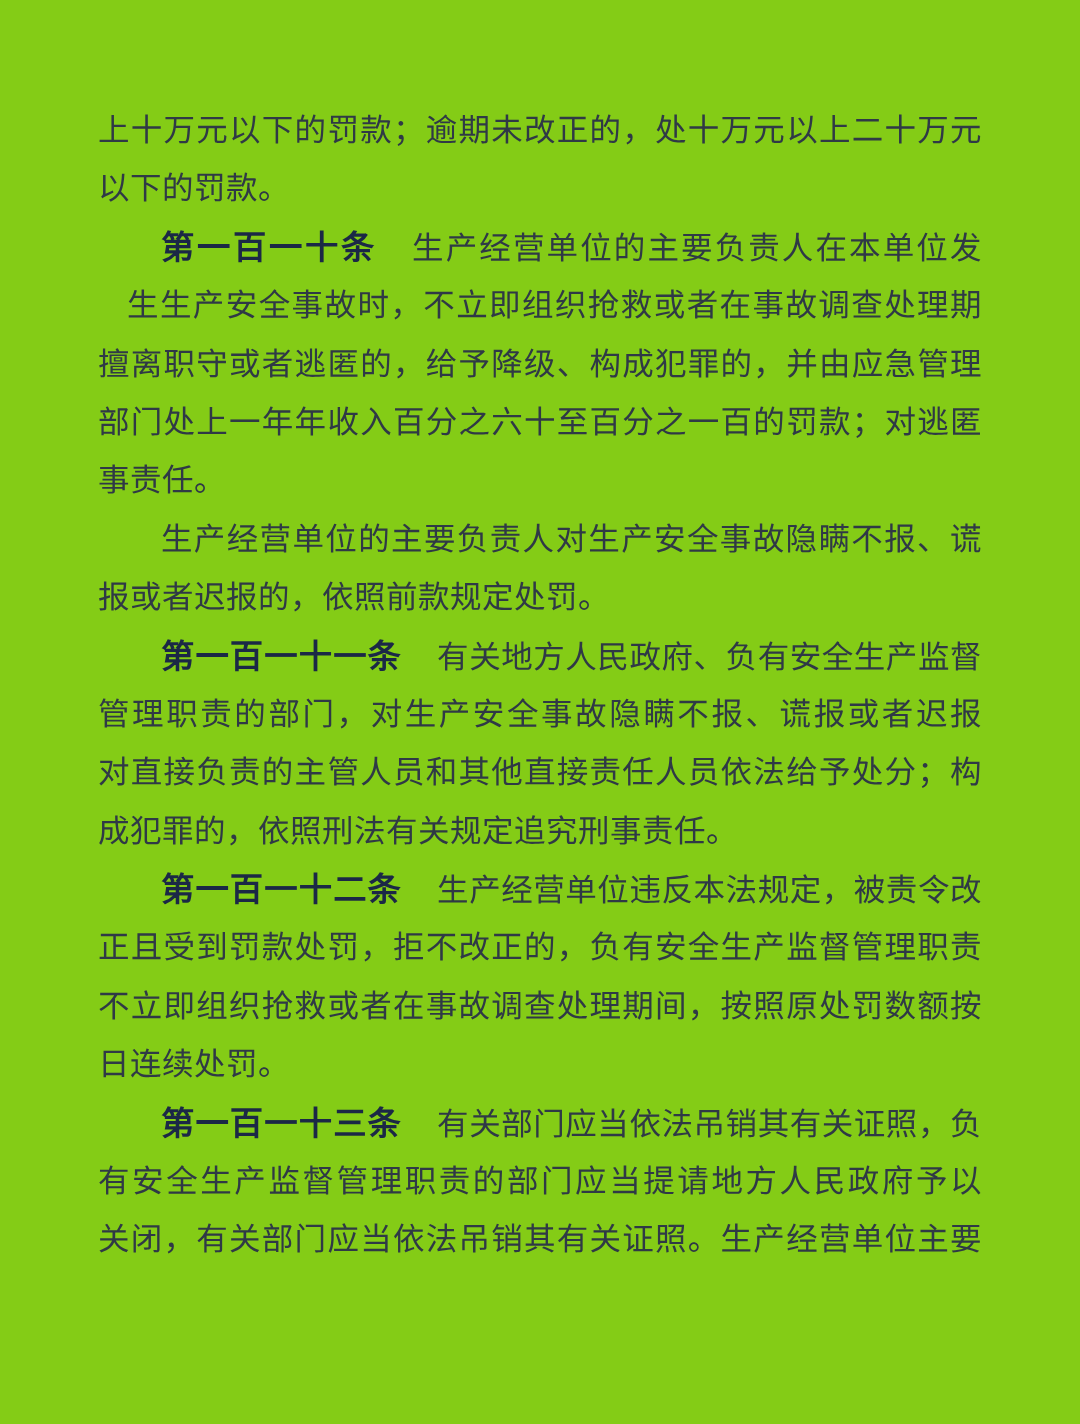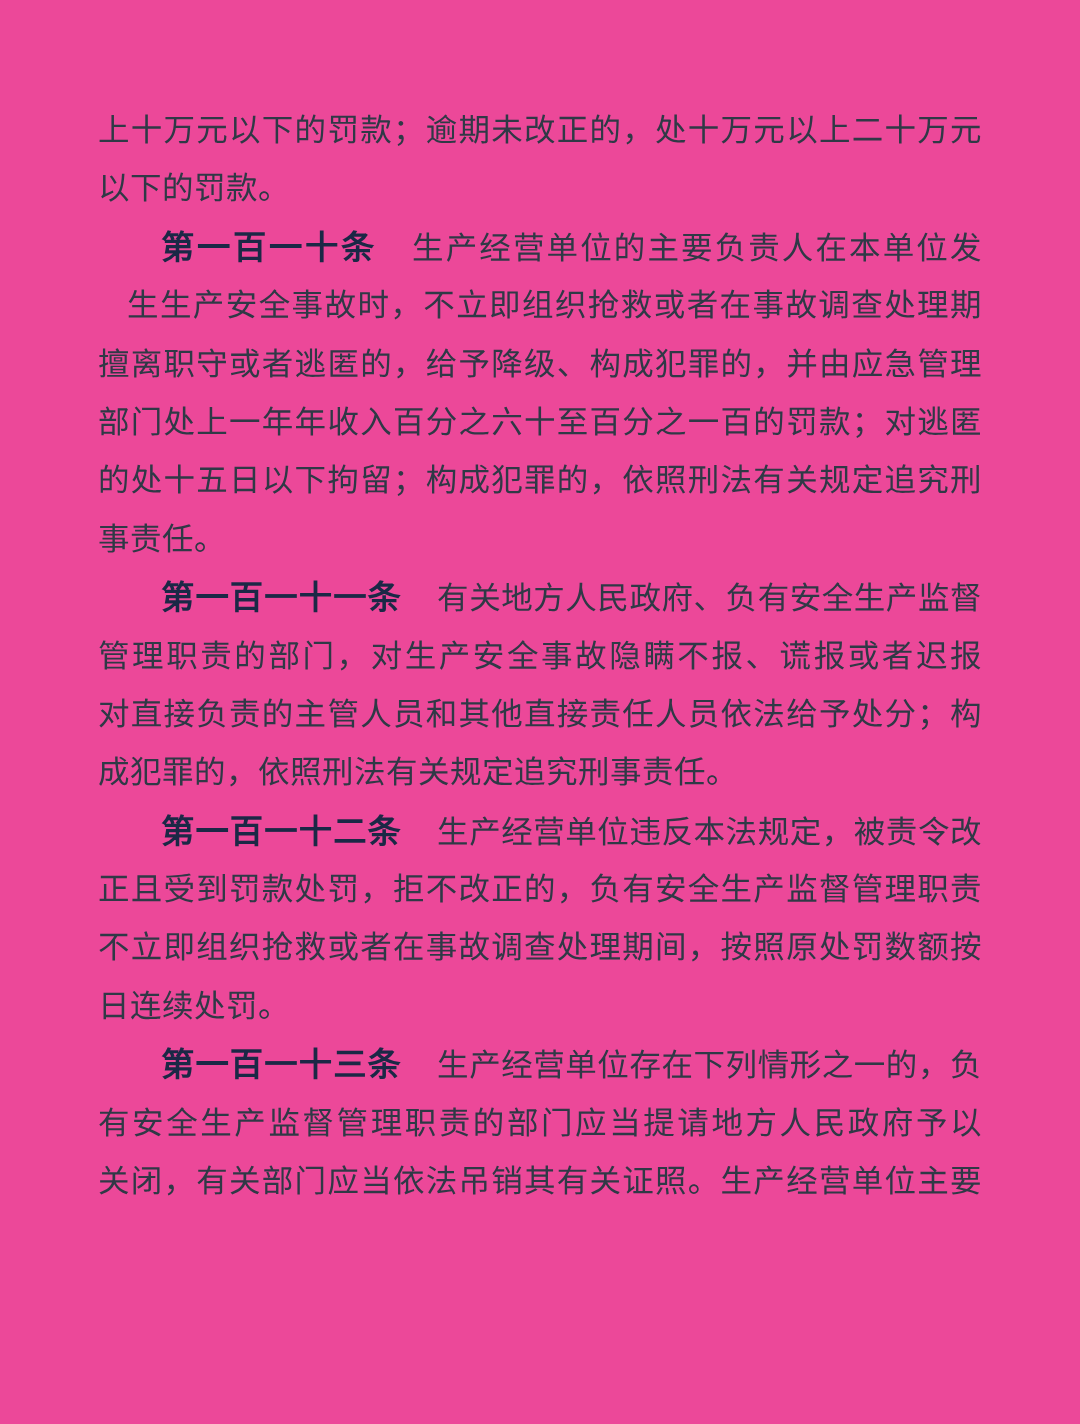--- a/index.html
+++ b/index.html
@@ -45,21 +45,21 @@
     margin-right: 1.05em;
     letter-spacing: 1px;
   }
   .line-text {
     color: inherit;
   }
 </style>
 </head>
 <body>
 
-<div class="page" style="background: #ec4899;">
+<div class="page" style="background: #84cc16;">
   <div class="text-block">
   <div class="line" style="color: rgb(47, 57, 70);">
     <span class="line-text">上十万元以下的罚款；逾期未改正的，处十万元以上二十万元</span>
   </div>
 
   <div class="line flush" style="color: rgb(47, 57, 70);">
     <span class="line-text">以下的罚款。</span>
   </div>
 
   <div class="line indent" style="color: rgb(47, 57, 70);">
@@ -71,29 +71,32 @@
   </div>
 
   <div class="line" style="color: rgb(47, 57, 70);">
     <span class="line-text">擅离职守或者逃匿的，给予降级、构成犯罪的，并由应急管理</span>
   </div>
 
   <div class="line" style="color: rgb(47, 57, 70);">
     <span class="line-text">部门处上一年年收入百分之六十至百分之一百的罚款；对逃匿</span>
   </div>
 
-  <div class="line" style="color: rgb(47, 57, 70);">
-    <span class="line-text">的处十五日以下拘留；构成犯罪的，依照刑法有关规定追究刑</span>
-  </div>
 
   <div class="line flush" style="color: rgb(47, 57, 70);">
     <span class="line-text">事责任。</span>
   </div>
 
+  <div class="line indent" style="color: rgb(47, 57, 70);">
+    <span class="line-text">生产经营单位的主要负责人对生产安全事故隐瞒不报、谎</span>
+  </div>
 
+  <div class="line flush" style="color: rgb(47, 57, 70);">
+    <span class="line-text">报或者迟报的，依照前款规定处罚。</span>
+  </div>
 
   <div class="line indent" style="color: rgb(47, 57, 70);">
     <strong class="article-num" style="color: rgb(27, 40, 70);">第一百一十一条</strong><span class="line-text">有关地方人民政府、负有安全生产监督</span>
   </div>
 
   <div class="line" style="color: rgb(47, 57, 70);">
     <span class="line-text">管理职责的部门，对生产安全事故隐瞒不报、谎报或者迟报的，</span>
   </div>
 
   <div class="line" style="color: rgb(47, 57, 70);">
@@ -114,21 +117,21 @@
 
   <div class="line" style="color: rgb(47, 57, 70);">
     <span class="line-text">不立即组织抢救或者在事故调查处理期间，按照原处罚数额按</span>
   </div>
 
   <div class="line flush" style="color: rgb(47, 57, 70);">
     <span class="line-text">日连续处罚。</span>
   </div>
 
   <div class="line indent" style="color: rgb(47, 57, 70);">
-    <strong class="article-num" style="color: rgb(27, 40, 70);">第一百一十三条</strong><span class="line-text">生产经营单位存在下列情形之一的，负</span>
+    <strong class="article-num" style="color: rgb(27, 40, 70);">第一百一十三条</strong><span class="line-text">有关部门应当依法吊销其有关证照，负</span>
   </div>
 
   <div class="line" style="color: rgb(47, 57, 70);">
     <span class="line-text">有安全生产监督管理职责的部门应当提请地方人民政府予以</span>
   </div>
 
   <div class="line" style="color: rgb(47, 57, 70);">
     <span class="line-text">关闭，有关部门应当依法吊销其有关证照。生产经营单位主要</span>
   </div>
 </div>

